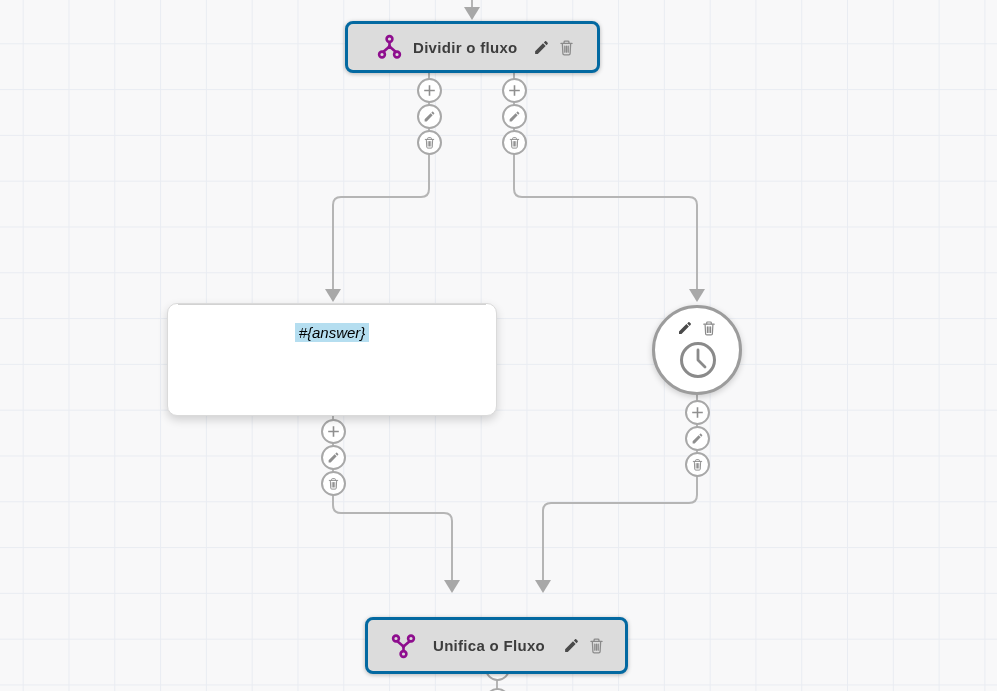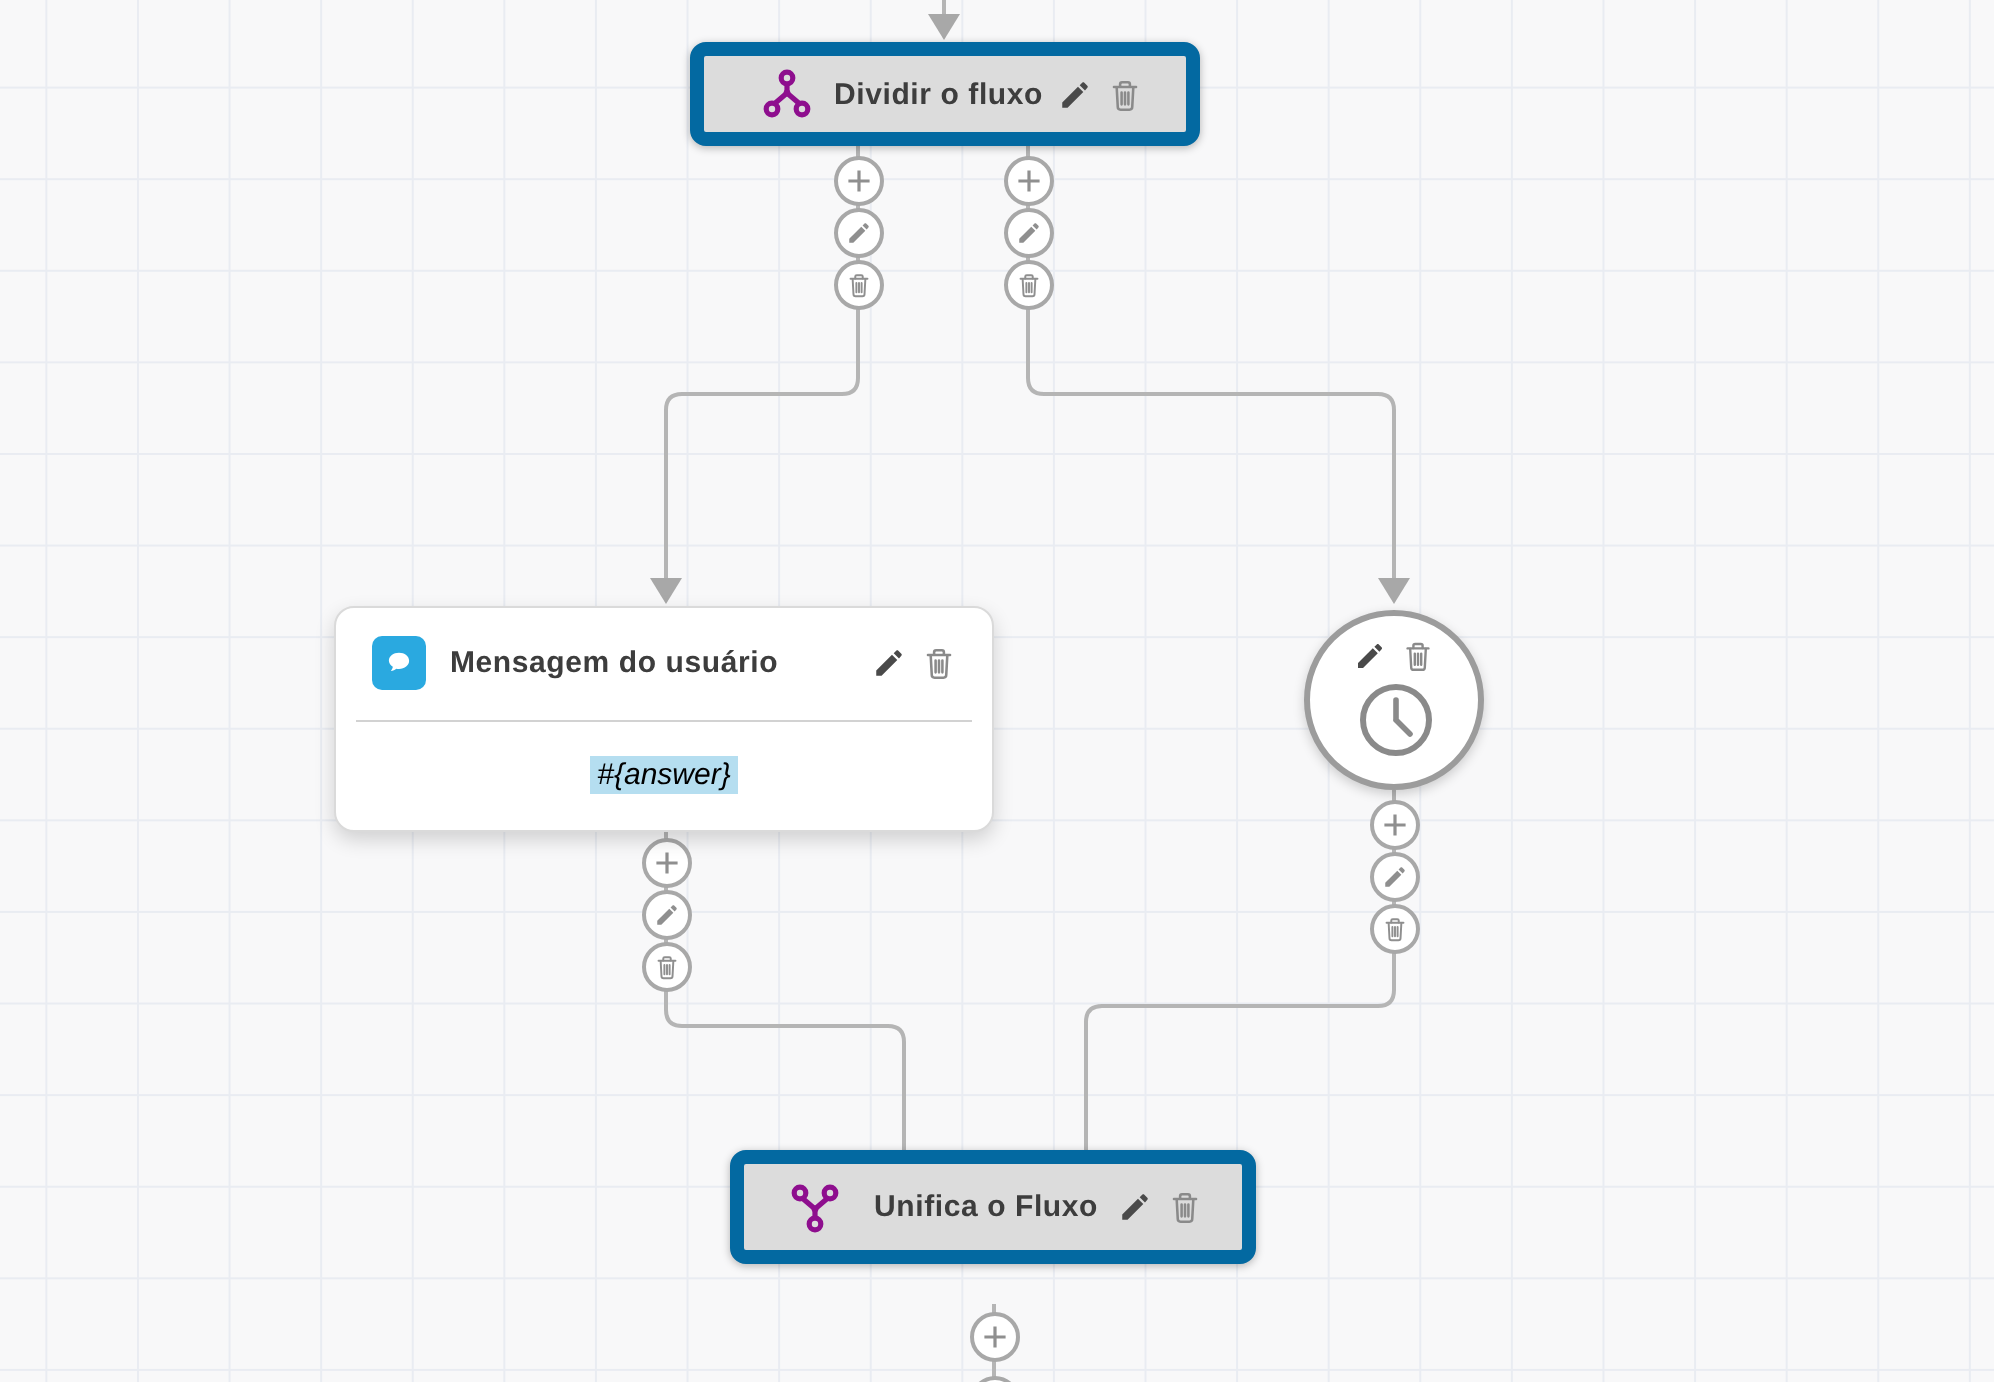--- a/index.html
+++ b/index.html
@@ -26,21 +26,21 @@
     cursor:pointer;color:#8f8f8f;
   }
 
   
   .node{
     position:absolute;z-index:3;box-sizing:border-box;
     display:flex;align-items:center;
     border-radius:8px;cursor:pointer;
   }
   .node.gray{
-    background:#dcdcdc;border:7px solid #0369a1;
+    background:#dcdcdc;border:3px solid #0369a1;
     box-shadow:0 1px 4px rgba(0,0,0,.28);
     align-items:center;
   }
   .nlabel{
     font-size:15px;font-weight:700;color:#3d3d3d;letter-spacing:.3px;
     white-space:nowrap;
   }
   .act{background:none;border:none;padding:0;margin:0;cursor:pointer;line-height:0;}
   .act + .act{margin-left:8px;}
   .spacer{flex:1;}
@@ -211,44 +211,20 @@
           <path d="M2.8 4.2h10.4"></path>
           <path d="M5.7 4V2.8c0-.5.4-.8.9-.8h2.8c.5 0 .9.3.9.8V4"></path>
           <path d="M4.1 4.5l.5 9.2c0 .7.6 1.2 1.3 1.2h4.2c.7 0 1.3-.5 1.3-1.2l.5-9.2"></path>
           <path d="M6.4 6.8v5.6M8 6.8v5.6M9.6 6.8v5.6"></path>
         </g>
       </svg>
   </button>
 </div>
 
 <div class="node white" style="left:167px;top:303px;width:330px;height:113px;">
-  <div class="nheader">
-    <div class="chaticon">
-      <svg width="19" height="19" viewBox="0 0 27 27">
-        <path fill="#ffffff" d="M13.5 6.2c-4 0-7.2 2.5-7.2 5.6 0 1.8 1.1 3.4 2.8 4.4-.1.9-.5 2-1.4 2.9 1.6-.2 3-.9 3.9-1.6.6.1 1.2.2 1.9.2 4 0 7.2-2.5 7.2-5.8 0-3.2-3.2-5.7-7.2-5.7z"></path>
-      </svg>
-    </div>
-    <span class="nlabel">Mensagem do usuário</span>
-    <span class="spacer"></span>
-    <button class="act">
-      <svg width="17" height="17" viewBox="0 0 16 16">
-          <path fill="#4a4a4a" d="M2 11.5V14h2.5l7.4-7.4-2.5-2.5L2 11.5zM13.8 4.6c.3-.3.3-.7 0-1l-1.4-1.4c-.3-.3-.7-.3-1 0l-1.2 1.2 2.5 2.5 1.1-1.3z"></path>
-        </svg>
-    </button>
-    <button class="act">
-      <svg width="17" height="17" viewBox="0 0 16 16">
-          <g fill="none" stroke="#8a8a8a" stroke-width="1.2" stroke-linecap="round">
-            <path d="M2.8 4.2h10.4"></path>
-            <path d="M5.7 4V2.8c0-.5.4-.8.9-.8h2.8c.5 0 .9.3.9.8V4"></path>
-            <path d="M4.1 4.5l.5 9.2c0 .7.6 1.2 1.3 1.2h4.2c.7 0 1.3-.5 1.3-1.2l.5-9.2"></path>
-            <path d="M6.4 6.8v5.6M8 6.8v5.6M9.6 6.8v5.6"></path>
-          </g>
-        </svg>
-    </button>
-  </div>
   <div class="ndivider"></div>
   <div class="nbody">
     <span class="answer">#{answer}</span>
   </div>
 </div>
 
 <div class="clock-node" style="left:652px;top:305px;">
   <div class="clock-actions">
     <button class="act">
       <svg width="16" height="16" viewBox="0 0 16 16">
@@ -265,21 +241,21 @@
           </g>
         </svg>
     </button>
   </div>
   <svg width="44" height="44" viewBox="0 0 44 44" style="position:absolute;left:21px;top:30px;">
     <circle cx="22" cy="22" r="16.5" fill="none" stroke="#8a8a8a" stroke-width="3"></circle>
     <path d="M22 22 L22 12 M22 22 L29 29" fill="none" stroke="#8a8a8a" stroke-width="2.8" stroke-linecap="round"></path>
   </svg>
 </div>
 
-<div class="node gray" style="left:365px;top:575px;width:263px;height:57px;padding:0 20px 0 22px;">
+<div class="node gray" style="left:365px;top:617px;width:263px;height:57px;padding:0 20px 0 22px;">
   <svg width="27" height="27" viewBox="0 0 27 27">
     <g stroke="#8e0e8e" stroke-width="2.6" fill="none" stroke-linecap="round">
       <path d="M6.5 8.5 L13.5 14.5 M20.5 8.5 L13.5 14.5 M13.5 14.5 L13.5 19.5"></path>
     </g>
     <circle cx="6" cy="6.5" r="2.9" fill="#dcdcdc" stroke="#8e0e8e" stroke-width="2.6"></circle>
     <circle cx="21" cy="6.5" r="2.9" fill="#dcdcdc" stroke="#8e0e8e" stroke-width="2.6"></circle>
     <circle cx="13.5" cy="22" r="2.9" fill="#dcdcdc" stroke="#8e0e8e" stroke-width="2.6"></circle>
     <circle cx="13.5" cy="14.5" r="1.7" fill="#8e0e8e"></circle>
   </svg>
   <span class="nlabel" style="margin-left:16px">Unifica o Fluxo</span>

